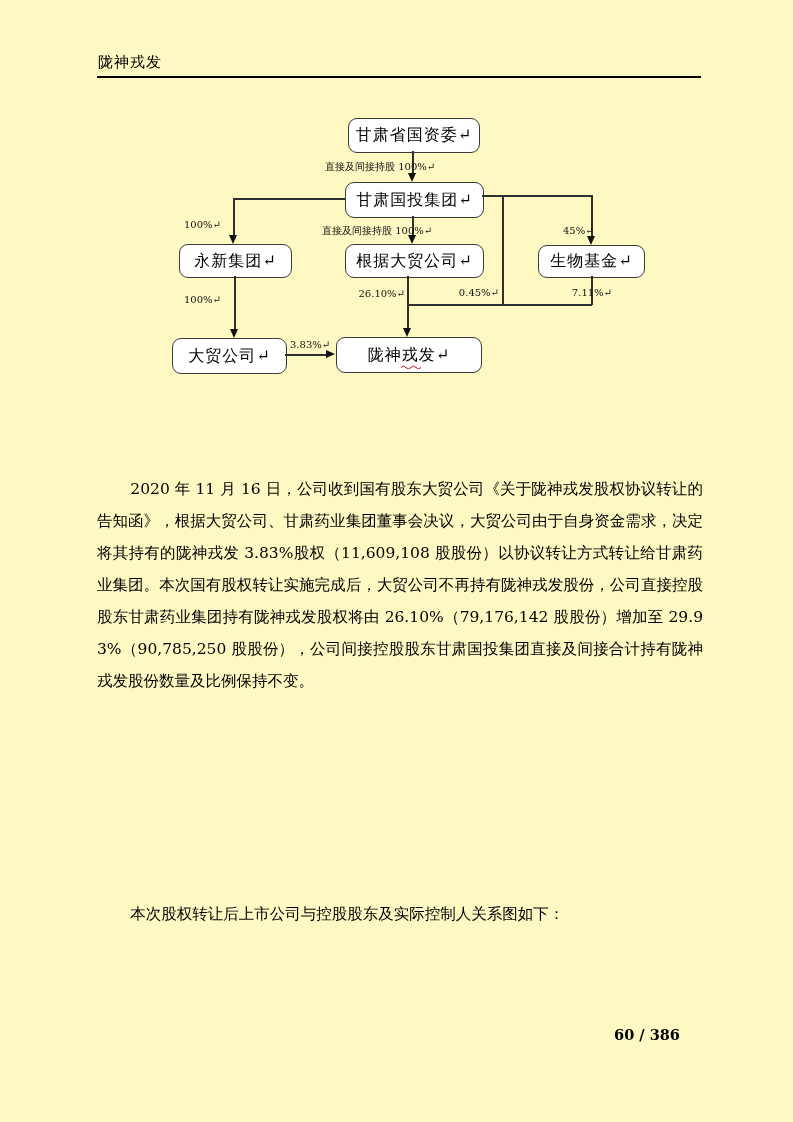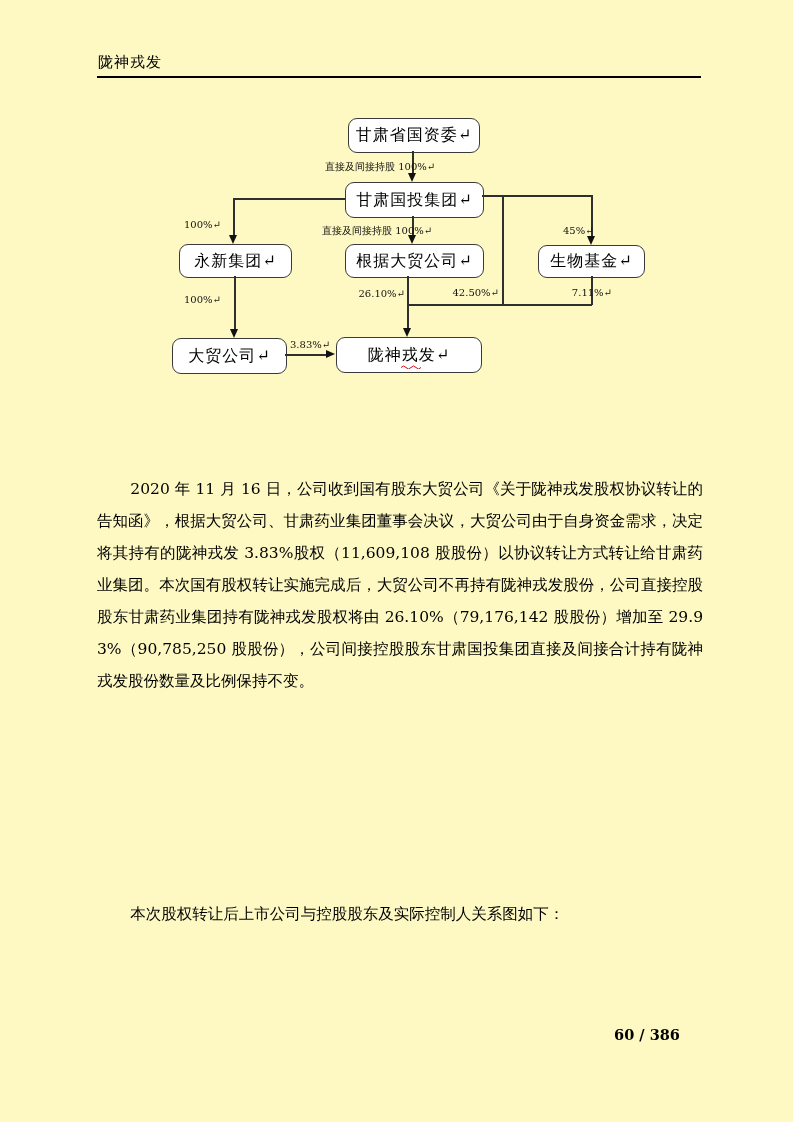--- a/index.html
+++ b/index.html
@@ -88,21 +88,21 @@
     <div class="arr-d" style="left:230px;top:329px;"></div>
     <div class="elabel" style="left:184px;top:294px;">100%↵</div>
 
     <div class="vl" style="left:407px;top:276px;height:52px;"></div>
     <div class="arr-d" style="left:403px;top:328px;"></div>
     <div class="elabel r" style="left:357px;top:288px;width:48px;">26.10%↵</div>
 
     <div class="hl" style="left:408px;top:304px;width:184px;"></div>
 
     <div class="vl" style="left:502px;top:195px;height:110px;"></div>
-    <div class="elabel r" style="left:452px;top:287px;width:47px;">42.50%↵</div>
+    <div class="elabel r" style="left:452px;top:287px;width:47px;">0.45%↵</div>
 
     <div class="vl" style="left:591px;top:276px;height:29px;"></div>
     <div class="elabel r" style="left:564px;top:287px;width:48px;">7.11%↵</div>
 
     <div class="hl" style="left:285px;top:354px;width:41px;"></div>
     <div class="arr-r" style="left:326px;top:350px;"></div>
     <div class="elabel" style="left:290px;top:339px;">3.83%↵</div>
 
   </div>
 

